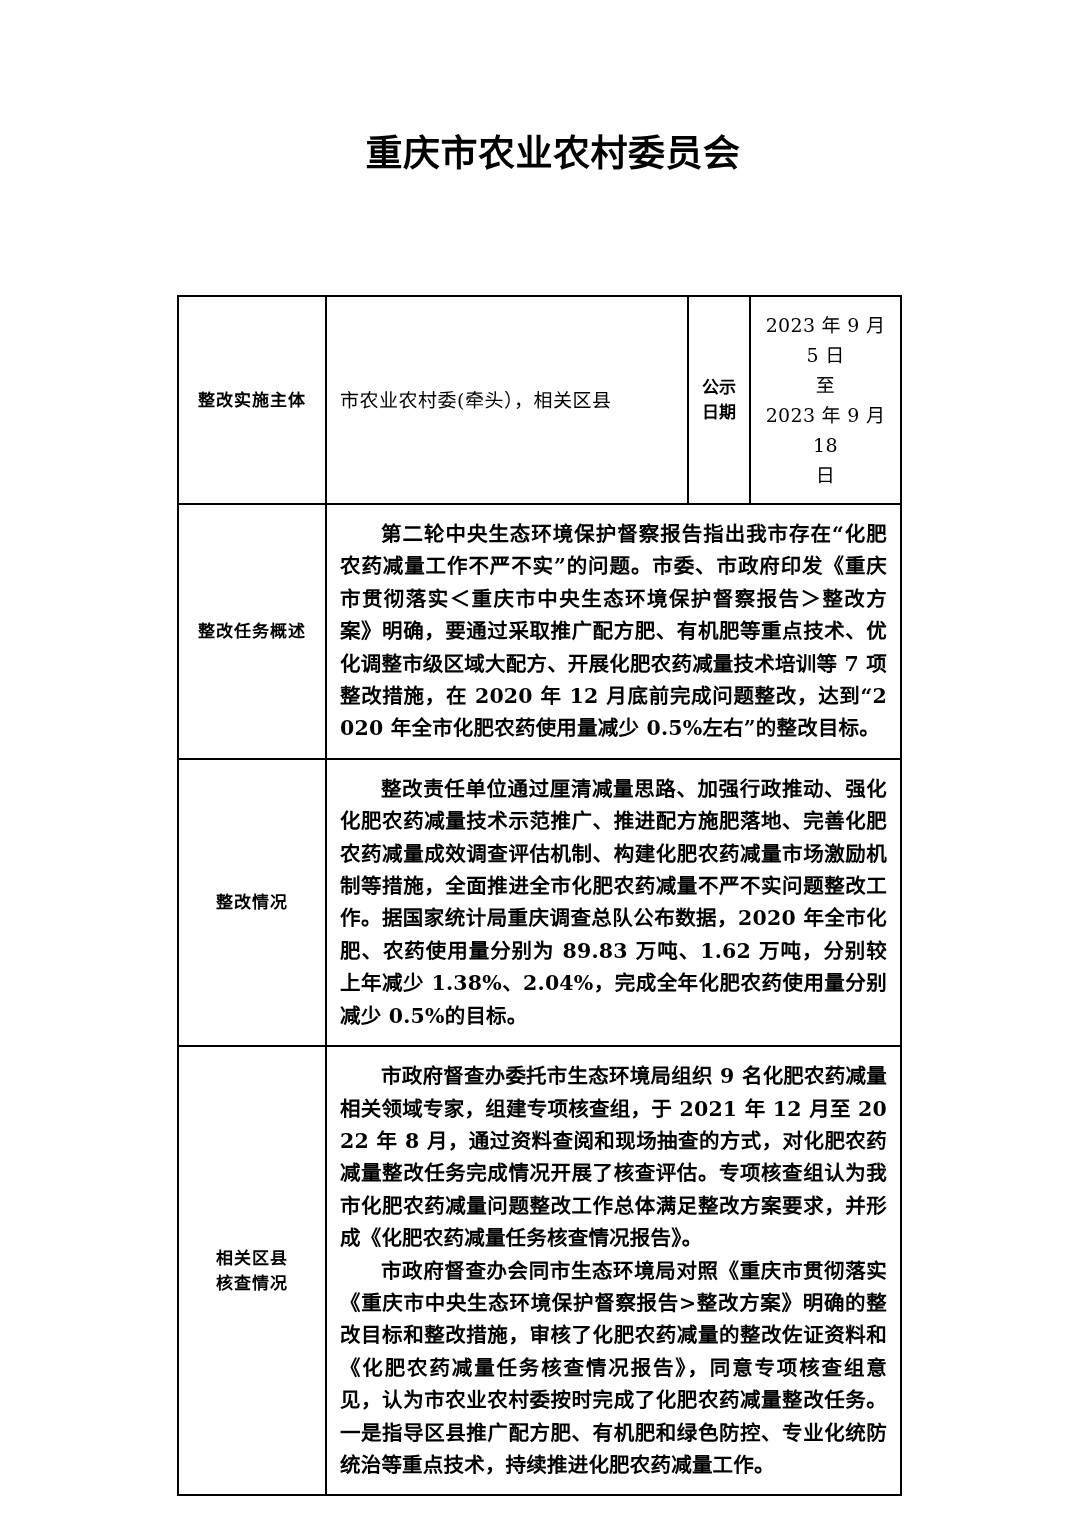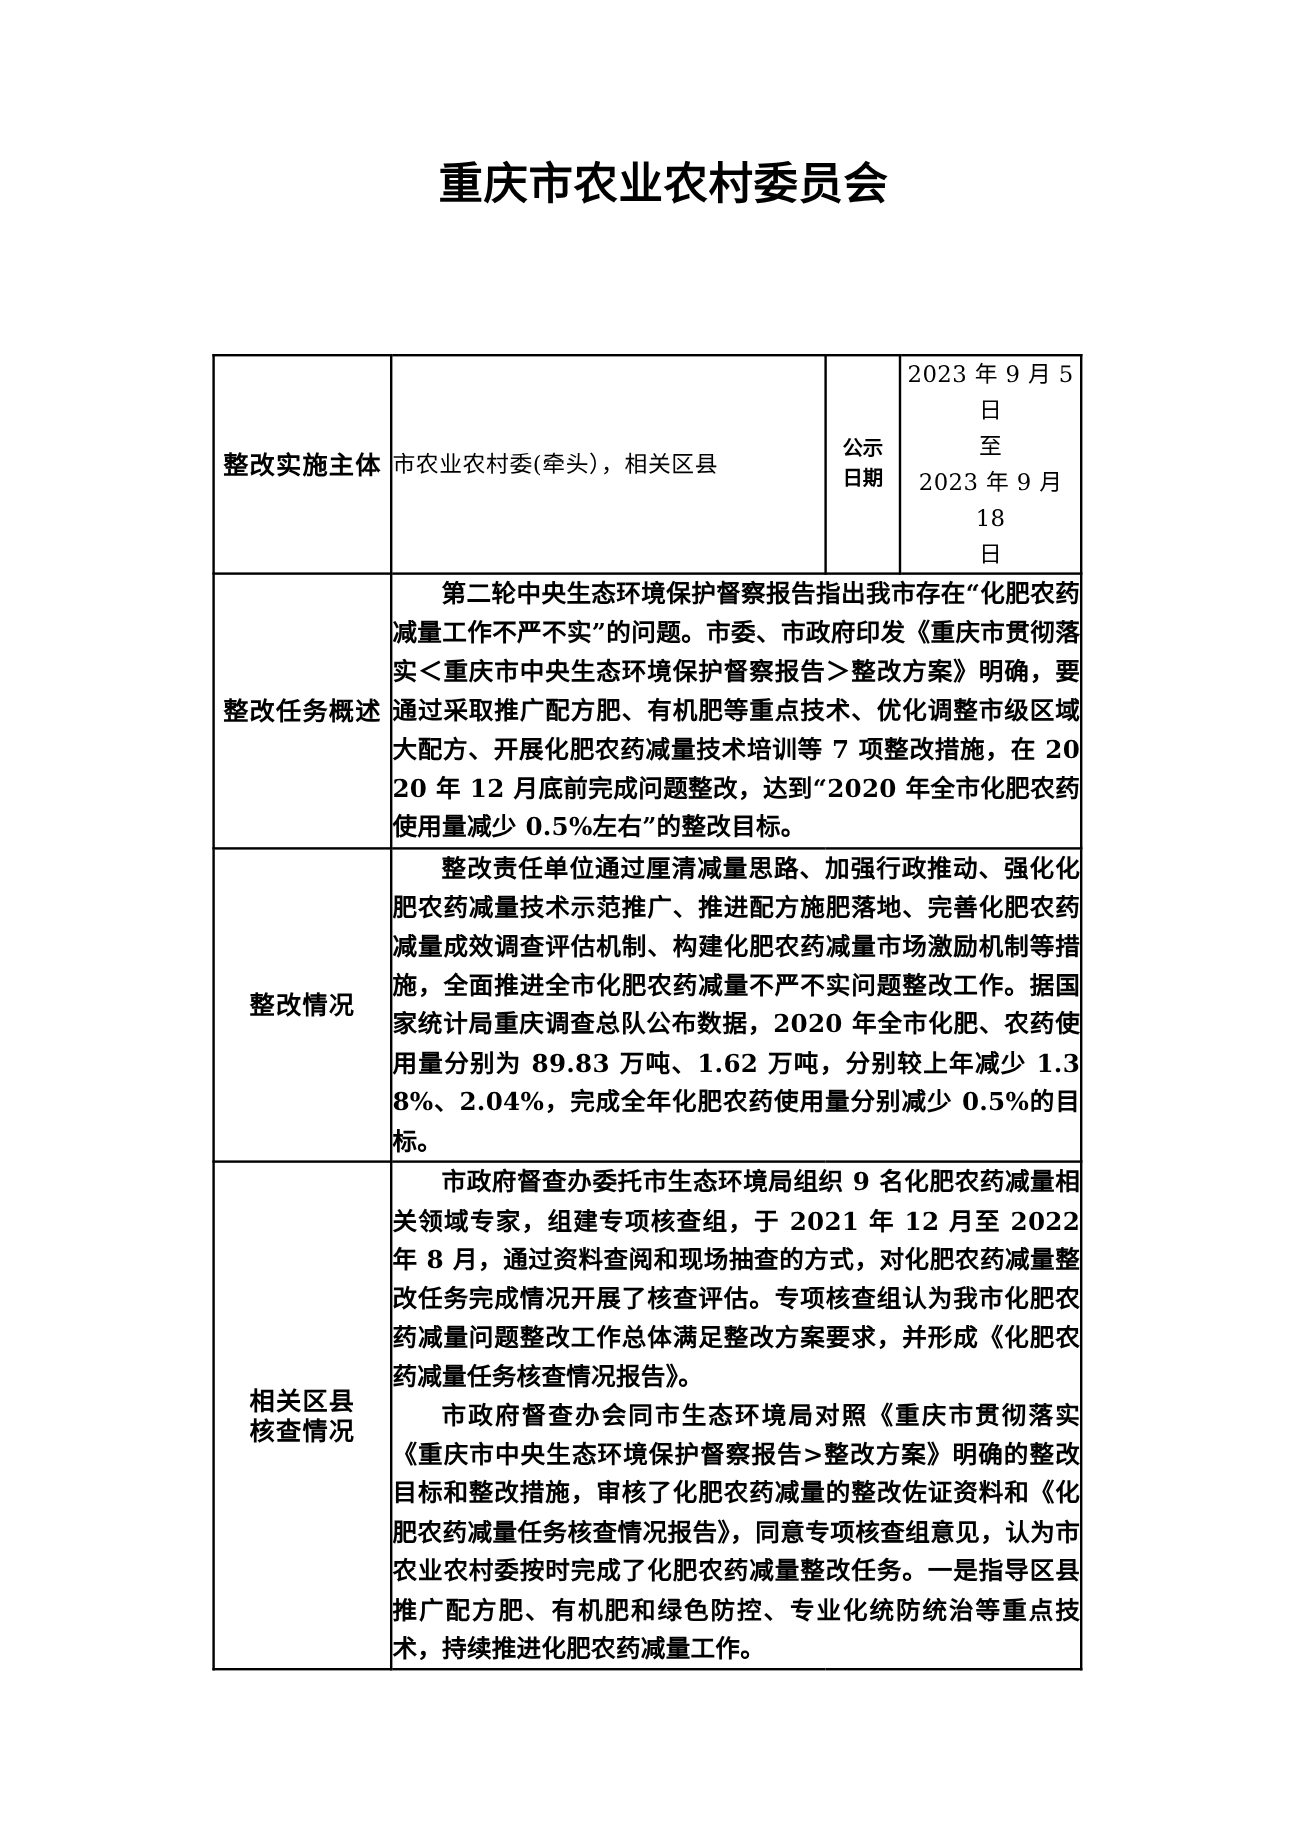--- a/index.html
+++ b/index.html
@@ -50,37 +50,37 @@
     position: absolute;
     left: 177px;
     top: 295px;
     width: 723px;
     border-collapse: collapse;
     table-layout: fixed;
     background: #ffffff;
   }
   .pub-table td {
     border: 2px solid #000000;
-    padding: 0;
+    padding: 13px;
     vertical-align: middle;
     background: #ffffff;
   }
 
   
   .col-label  { width: 148px; }
   .col-body   { width: 362px; }
   .col-dlabel { width: 62px;  }
   .col-dval   { width: 151px; }
 
   
   .label-cell {
     text-align: center;
     font-family: "DejaVu Serif", "Liberation Serif", serif;
     font-weight: bold;
-    font-size: 21px;
+    font-size: 17px;
     line-height: 25px;
     letter-spacing: 1px;
     padding: 6px 4px;
   }
   .label-cell .lline { display: block; white-space: nowrap; }
 
   
   .date-label {
     text-align: center;
     font-family: "DejaVu Serif", "Liberation Serif", serif;

